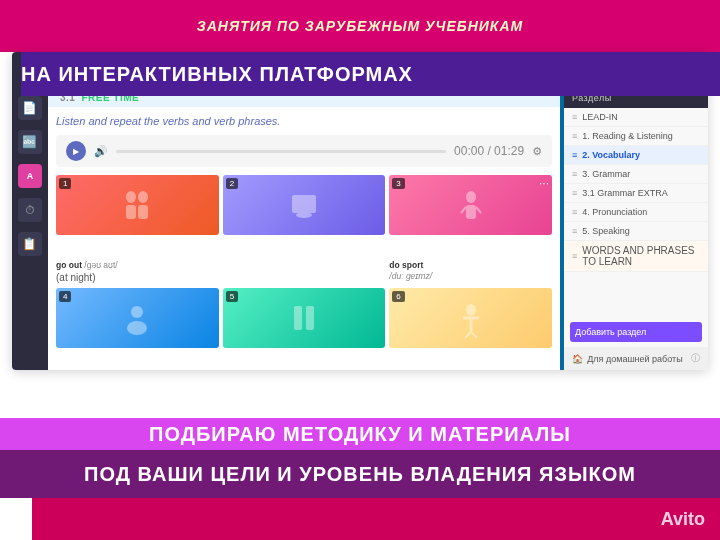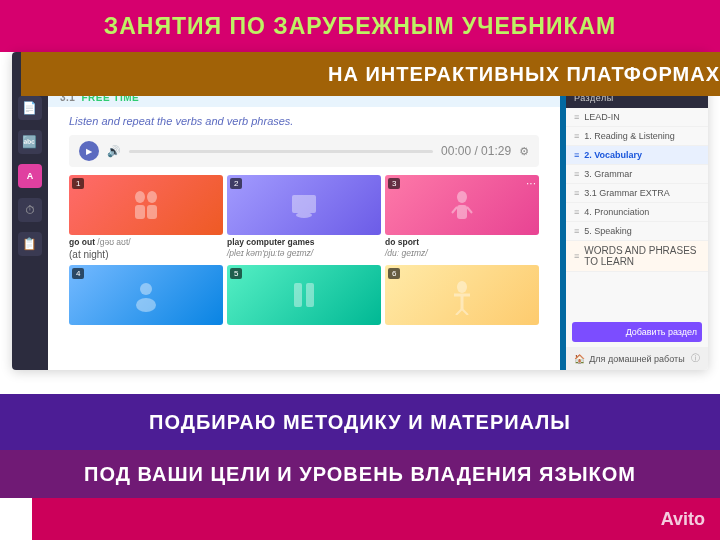--- a/index.html
+++ b/index.html
@@ -10,25 +10,26 @@
       position: absolute;
       top: 0; left: 0; right: 0;
       height: 52px;
       background: #d6006e;
       display: flex;
       align-items: center;
       justify-content: center;
       z-index: 10;
     }
     .top-banner-text {
-      color: #bef264;
-      font-size: 23px;
+      color: #fef9c3;
+      font-size: 14px;
       font-weight: 900;
       letter-spacing: 1px;
       text-transform: uppercase;
+      font-style: italic;
     }
 
     
     .app-screenshot {
       position: absolute;
       top: 52px;
       left: 12px;
       right: 12px;
       height: 318px;
       background: #fff;
@@ -157,21 +158,21 @@
       font-size: 10px;
     }
     .free-time-badge {
       color: #2ecc71;
       font-size: 10px;
       font-weight: bold;
       text-align: center;
     }
 
     .content-area {
-      padding: 8px 21px;
+      padding: 8px 8px;
       flex: 1;
       overflow: hidden;
     }
 
     .instruction-text {
       color: #5c6bc0;
       font-size: 11px;
       margin-bottom: 8px;
       font-style: italic;
     }
@@ -256,34 +257,35 @@
       position: absolute;
       top: 3px;
       right: 3px;
       color: #fff;
       font-size: 10px;
     }
     .grid-caption {
       font-size: 8.5px;
       color: #333;
       line-height: 1.3;
+      margin-top: 23px;
     }
     .grid-caption .phrase {
       font-weight: bold;
     }
     .grid-caption .phonetic {
       color: #888;
       font-style: italic;
     }
 
     
     .app-right {
       width: 148px;
       background: #f8f8f8;
-      border-left: 6px solid #0369a1;
+      border-left: 4px solid #0369a1;
       flex-shrink: 0;
       display: flex;
       flex-direction: column;
       overflow: hidden;
     }
     .sections-title {
       background: #2c2c3e;
       color: #ccc;
       font-size: 9px;
       padding: 5px 8px;
@@ -312,43 +314,43 @@
       margin-right: 5px;
       font-size: 9px;
     }
     .section-item.highlighted {
       background: #fff8f0;
     }
     .add-section-btn {
       background: #7c4dff;
       color: #fff;
       font-size: 9px;
-      text-align: right;
+      text-align: left;
       padding: 5px;
       cursor: pointer;
       border-radius: 3px;
       margin: 5px 6px;
     }
     .homework-item {
       display: flex;
       align-items: center;
       padding: 5px 8px;
       font-size: 9px;
       color: #555;
       background: #f0f0f0;
       gap: 4px;
     }
 
     
     .bottom-banner-1 {
       position: absolute;
       bottom: 90px;
       left: 0; right: 0;
-      height: 56px;
-      background: #4c1d95;
+      height: 32px;
+      background: #d946ef;
       display: flex;
       align-items: center;
       justify-content: center;
       z-index: 10;
     }
     .bottom-banner-2 {
       position: absolute;
       bottom: 42px;
       left: 0; right: 0;
       height: 48px;
@@ -469,24 +471,20 @@
               </div>
 
               <div class="grid-item">
                 <div class="grid-img img-2">
                   <span class="img-number">2</span>
                   <svg width="40" height="40" viewBox="0 0 40 40" opacity="0.4">
                     <rect x="8" y="10" width="24" height="18" rx="2" fill="#fff"></rect>
                     <ellipse cx="20" cy="30" rx="8" ry="3" fill="#fff"></ellipse>
                   </svg>
                 </div>
-                <div class="grid-caption">
-                  <span class="phrase">play computer games</span><br>
-                  <span class="phonetic">/pleɪ kəm'pjuːtə ɡeɪmz/</span>
-                </div>
               </div>
 
               <div class="grid-item">
                 <div class="grid-img img-3">
                   <span class="img-number">3</span>
                   <span class="img-more">···</span>
                   <svg width="40" height="40" viewBox="0 0 40 40" opacity="0.4">
                     <ellipse cx="20" cy="12" rx="5" ry="6" fill="#fff"></ellipse>
                     <rect x="15" y="20" width="10" height="14" rx="3" fill="#fff"></rect>
                     <line x1="10" y1="28" x2="15" y2="22" stroke="#fff" stroke-width="2"></line>
@@ -583,21 +581,21 @@
         <span style="color:#aaa;font-size:9px;margin-left:auto;">ⓘ</span>
       </div>
     </div>
 
   </div>
 </div>
 
 <div style="position:absolute;top:52px;left:0;right:0;height:0;z-index:15;display:flex;align-items:center;justify-content:center;pointer-events:none;">
 </div>
 
-<div style="position:absolute;top:52px;left:0;right:0;height:44px;background:#a16207;display:flex;align-items:center;justify-content:flex-end;z-index:20;margin-left:21px;">
+<div style="position:absolute;top:52px;left:0;right:0;height:44px;background:#4c1d95;display:flex;align-items:center;justify-content:flex-start;z-index:20;margin-left:21px;">
   <span class="bottom-banner-text">НА ИНТЕРАКТИВНЫХ ПЛАТФОРМАХ</span>
 </div>
 
 <div class="bottom-banner-1">
   <span class="bottom-banner-text">ПОДБИРАЮ МЕТОДИКУ И МАТЕРИАЛЫ</span>
 </div>
 
 <div class="bottom-banner-2">
   <span class="bottom-banner-text">ПОД ВАШИ ЦЕЛИ И УРОВЕНЬ ВЛАДЕНИЯ ЯЗЫКОМ</span>
 </div>

